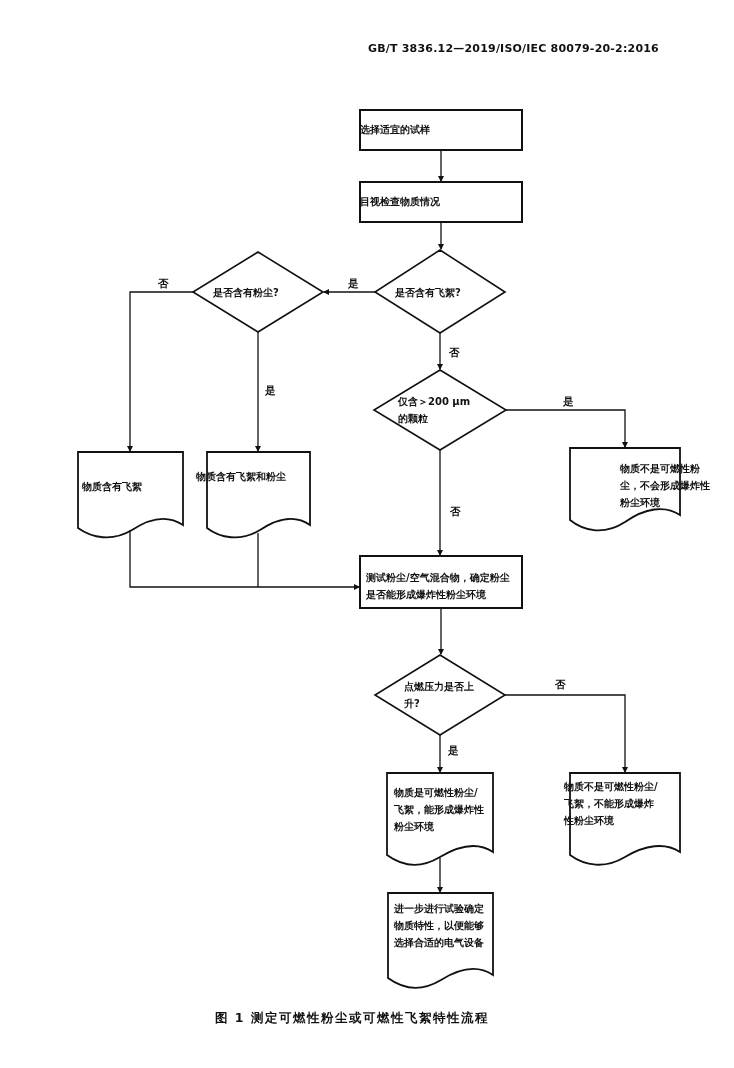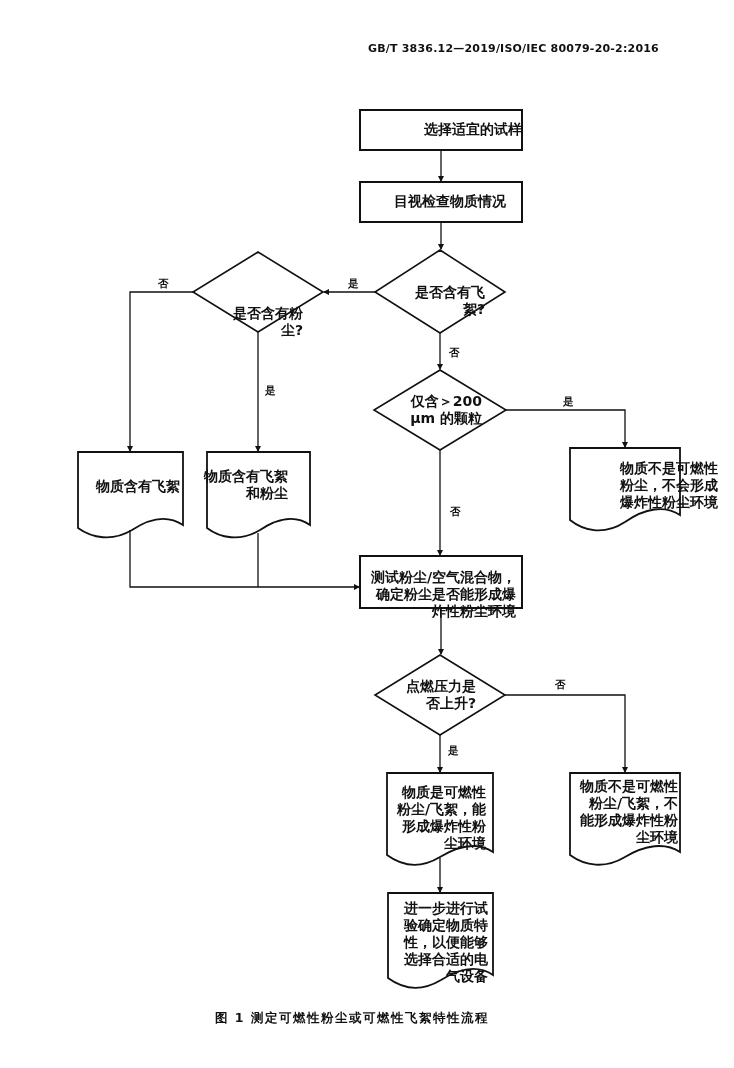--- a/index.html
+++ b/index.html
@@ -2,21 +2,21 @@
 <html><head>
 <meta charset="utf-8">
 <style>
   html, body { margin:0; padding:0; background:#ffffff; }
   body { width:734px; height:1068px; position:relative; overflow:hidden;
          font-family:"DejaVu Serif", serif; color:#111; }
   .hdr { position:absolute; left:368px; top:42px; font-family:"DejaVu Sans", sans-serif;
          font-weight:bold; font-size:11px; white-space:nowrap; letter-spacing:0.2px; }
   svg { position:absolute; left:0; top:0; }
   .node-text { position:absolute; font-family:"DejaVu Sans", sans-serif; font-weight:bold;
-               font-size:14px; line-height:17px; text-align:right; color:#111; }
+               font-size:10px; line-height:17px; text-align:left; color:#111; }
   .lbl { position:absolute; font-family:"DejaVu Sans", sans-serif; font-weight:bold;
          font-size:10.5px; color:#111; }
   .cap { position:absolute; left:215px; top:1010px; font-family:"DejaVu Sans", sans-serif;
          font-weight:bold; font-size:12.5px; letter-spacing:1.5px; white-space:nowrap; }
 </style>
 </head>
 <body>
 
 <div class="hdr">GB/T 3836.12—2019/ISO/IEC 80079-20-2:2016</div>
 
@@ -57,29 +57,29 @@
     <line x1="441" y1="608" x2="441" y2="654" marker-end="url(#arr)"></line>
     <line x1="440" y1="735" x2="440" y2="772" marker-end="url(#arr)"></line>
     <polyline points="505,695 625,695 625,772" marker-end="url(#arr)"></polyline>
     <line x1="440" y1="858" x2="440" y2="892" marker-end="url(#arr)"></line>
   </g>
 </svg>
 
 <div class="node-text" style="left:360px;top:121px;width:162px;">选择适宜的试样</div>
 <div class="node-text" style="left:360px;top:193px;width:146px;">目视检查物质情况</div>
 <div class="node-text" style="left:395px;top:284px;width:90px;">是否含有飞絮?</div>
-<div class="node-text" style="left:213px;top:284px;width:90px;margin-top:21px;">是否含有粉尘?</div>
+<div class="node-text" style="left:213px;top:284px;width:90px;">是否含有粉尘?</div>
 <div class="node-text" style="left:398px;top:393px;width:84px;">仅含＞200 μm 的颗粒</div>
 <div class="node-text" style="left:576px;top:460px;width:98px;margin-left:44px;">物质不是可燃性粉尘，不会形成爆炸性粉尘环境</div>
 <div class="node-text" style="left:82px;top:478px;width:98px;">物质含有飞絮</div>
 <div class="node-text" style="left:196px;top:468px;width:92px;">物质含有飞絮和粉尘</div>
 <div class="node-text" style="left:366px;top:557px;width:150px;margin-top:12px;">测试粉尘/空气混合物，确定粉尘是否能形成爆炸性粉尘环境</div>
 <div class="node-text" style="left:404px;top:678px;width:72px;">点燃压力是否上升?</div>
 <div class="node-text" style="left:394px;top:784px;width:92px;">物质是可燃性粉尘/飞絮，能形成爆炸性粉尘环境</div>
-<div class="node-text" style="left:580px;top:778px;width:98px;">物质不是可燃性粉尘/飞絮，不能形成爆炸性粉尘环境</div>
+<div class="node-text" style="left:564px;top:778px;width:98px;">物质不是可燃性粉尘/飞絮，不能形成爆炸性粉尘环境</div>
 <div class="node-text" style="left:394px;top:900px;width:94px;">进一步进行试验确定物质特性，以便能够选择合适的电气设备</div>
 
 <span class="lbl" style="left:348px;top:277px;">是</span>
 <span class="lbl" style="left:158px;top:277px;">否</span>
 <span class="lbl" style="left:449px;top:346px;">否</span>
 <span class="lbl" style="left:265px;top:384px;">是</span>
 <span class="lbl" style="left:563px;top:395px;">是</span>
 <span class="lbl" style="left:450px;top:505px;">否</span>
 <span class="lbl" style="left:555px;top:678px;">否</span>
 <span class="lbl" style="left:448px;top:744px;">是</span>

